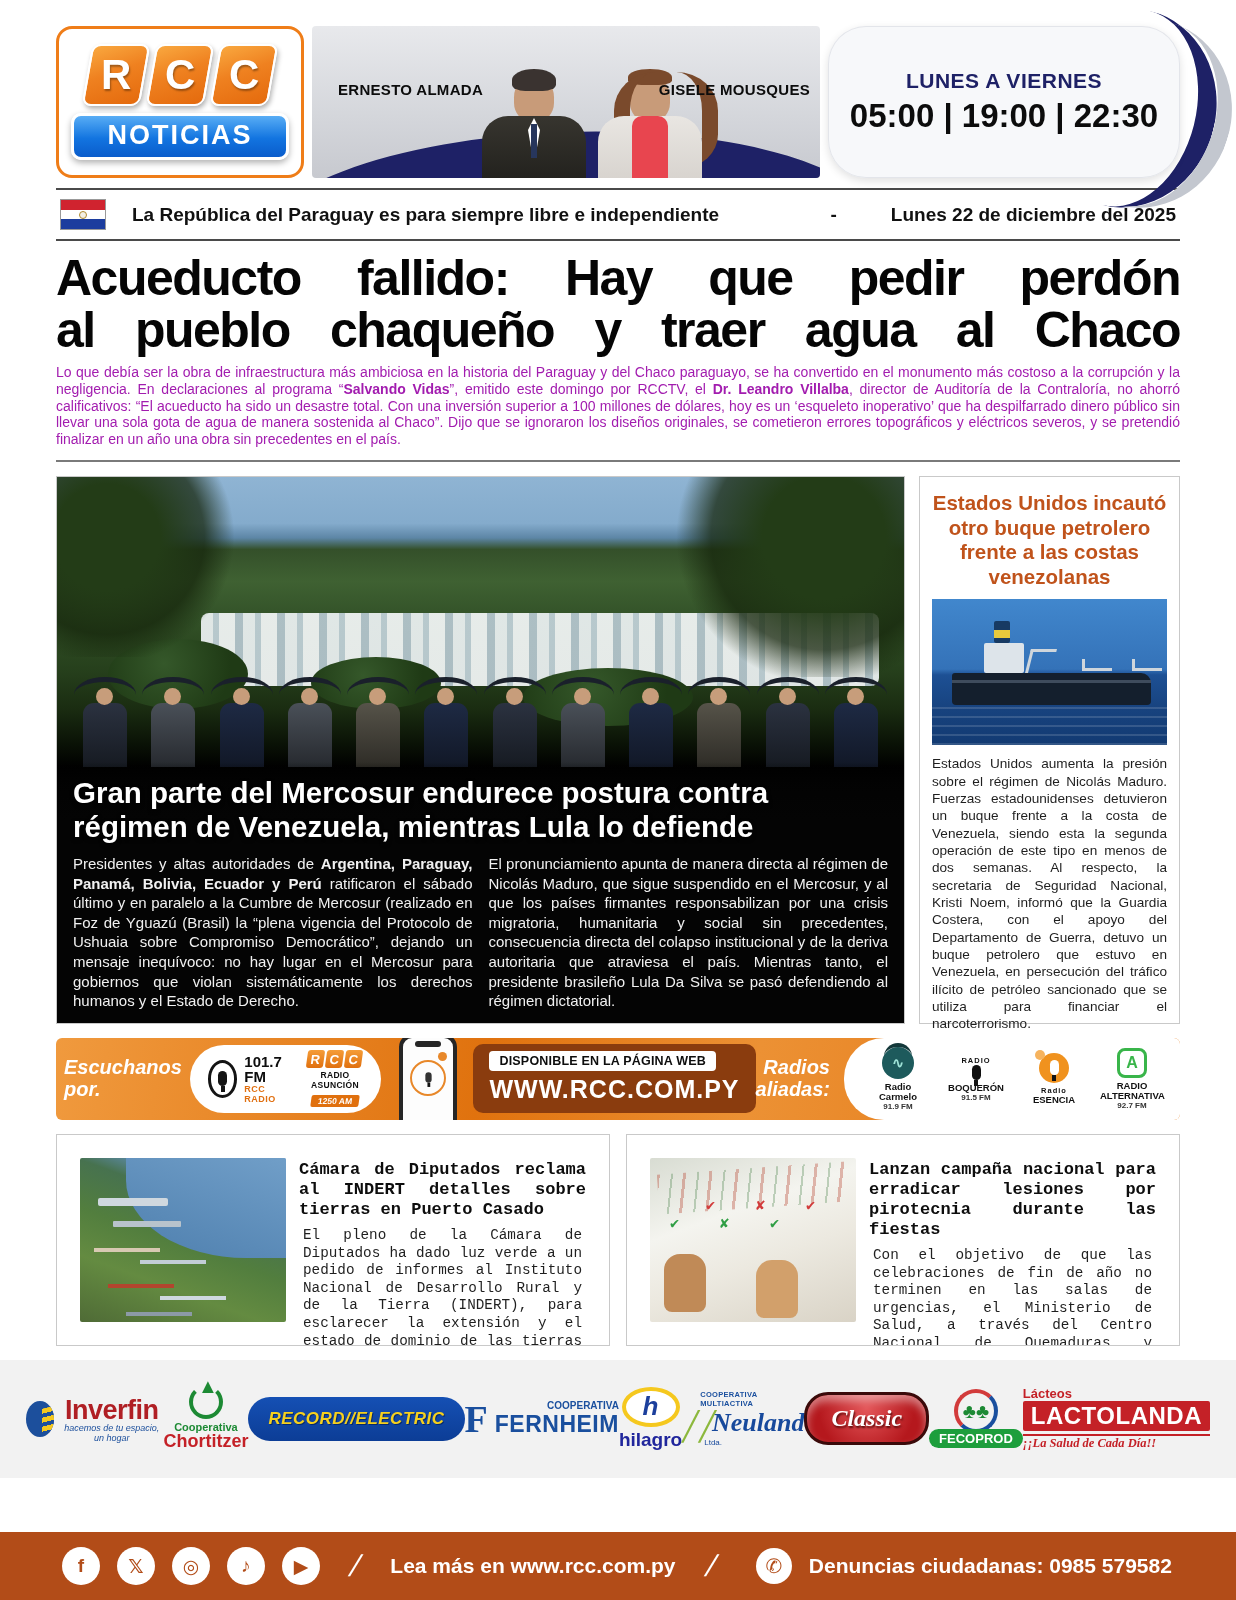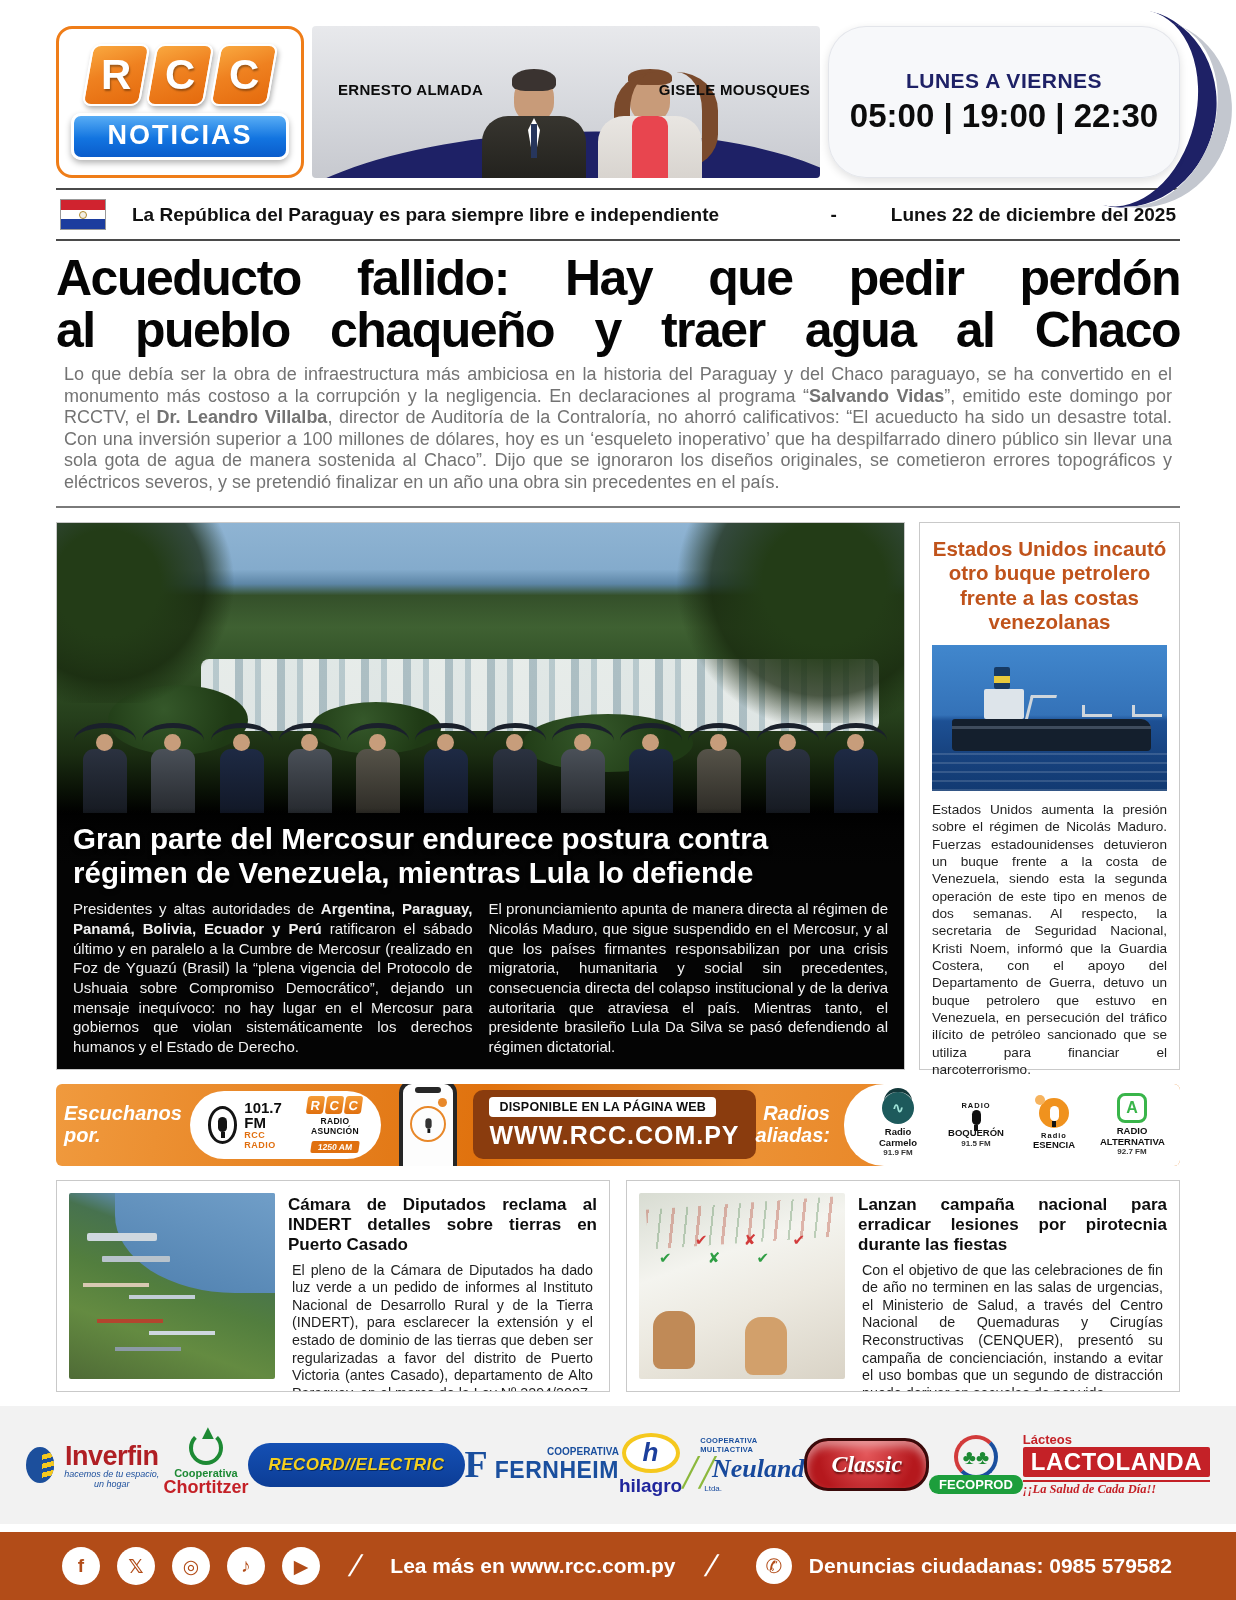--- a/index.html
+++ b/index.html
@@ -88,21 +88,21 @@
   .motto-sep { font-weight: 700; font-size: 19px; padding: 0 40px 0 0; }
   .motto-date { font-weight: 600; font-size: 19px; }
 
   
   .headline { margin: 12px 0 8px; color: #050505; }
   .headline .hline {
     font-weight: 900; font-size: 50px; line-height: 1.03; letter-spacing: -1.5px;
     text-align: justify; text-align-last: justify;
   }
   .lead {
-    margin: 6px 8px 0; font-size: 18px; line-height: 1.2; text-align: justify; color: #737373;
+    margin: 6px 0 0; font-size: 14px; line-height: 1.2; text-align: justify; color: #a21caf;
   }
   .rule { border: none; border-top: 2px solid #7a7a7a; margin: 12px 0 0; }
 
   
   .main-row { display: flex; gap: 14px; margin-top: 14px; height: 548px; }
   .photo-card { flex: 1; border: 1px solid #c9c9c9; background: #000; position: relative; overflow: hidden; }
   .scene { height: 290px; position: relative; overflow: hidden;
     background: linear-gradient(180deg, #8fb4d3 0%, #84abcc 16%, #5d86a6 21%, #34502a 25%, #3f6132 36%, #35552a 46%, #2d4a22 56%, #253e1b 68%, #1a2c11 80%, #0a1206 92%, #000 100%);
   }
   .falls { position: absolute; left: 17%; right: 3%; top: 47%; height: 25%; border-radius: 8px; opacity: .92;
@@ -179,21 +179,21 @@
   .esencia-icon { width: 30px; height: 30px; border-radius: 50%; background: #f0921e; display:flex; align-items:center; justify-content:center; position:relative; }
   .esencia-icon .mic { background:#fff; }
   .esencia-icon::after { content:""; position:absolute; top:-3px; left:-4px; width:10px; height:10px; border-radius:50%; background:#f6b35e; }
   .alt-icon { width: 30px; height: 30px; border: 3px solid #39b54a; border-radius: 8px; transform: rotate(0deg); display:flex; align-items:center; justify-content:center; color:#39b54a; font-weight:900; font-size:16px; }
   .ally .nm { font-weight: 800; font-size: 9.5px; line-height: 1.1; }
   .ally .px { font-weight: 700; font-size: 7.5px; letter-spacing: 1px; }
   .ally .fq { font-weight: 600; font-size: 8px; color: #333; }
 
   
   .stories-row { display: flex; gap: 16px; margin-top: 14px; height: 212px; }
-  .story { flex: 1; border: 1px solid #c9c9c9; padding: 12px; display: flex; gap: 13px; overflow: hidden; }
+  .story { flex: 1; border: 1px solid #c9c9c9; padding: 23px; display: flex; gap: 13px; overflow: hidden; font-family: Liberation Mono, monospace; }
   .story-img { width: 206px; flex-shrink: 0; position: relative; overflow: hidden; border-radius: 2px; }
   .img-aerial { background: linear-gradient(200deg, #86b2d6 0%, #6290bd 20%, #47724f 32%, #527e3e 52%, #648b41 72%, #4f6b36 100%); }
   .img-aerial::before { content:""; position:absolute; top:-30px; right:-40px; width:200px; height:130px; border-radius: 0 0 0 60%; background: linear-gradient(200deg,#7aa7cf,#4e7fae); }
   .img-aerial::after { content:""; position:absolute; top:40px; left:18px; width:70px; height:8px; background:#cfd8df; box-shadow: 14px 22px 0 -1px #b8c3cc, -6px 48px 0 -2px #d8c9b2, 40px 60px 0 -2px #c2cdd6, 8px 84px 0 -2px #b3452e, 60px 96px 0 -2px #cfd8df, 26px 112px 0 -2px #8c9aa6; border-radius:2px; }
   .img-shirts { background: linear-gradient(160deg, #d8dcd2 0%, #f4f4ef 35%, #ece9e0 60%, #d9d3c6 100%); }
   .img-shirts::before { content:""; position:absolute; left:14px; bottom:10px; width:42px; height:58px; border-radius: 16px 16px 8px 8px; background:#c08a57; box-shadow: 92px 6px 0 0 #d2a06b; }
   .img-shirts::after { content:"✔ ✘ ✔"; position:absolute; top:56px; left:20px; color:#2f9e44; font-size:15px; font-weight:900; text-shadow: 36px -18px 0 #d23b3b; letter-spacing: 16px; }
   .img-shirts .scribble { position:absolute; top:10px; left:8px; right:8px; height:40px;
     background: repeating-linear-gradient(100deg, rgba(180,60,40,.35) 0 3px, rgba(255,255,255,0) 3px 14px, rgba(60,120,60,.3) 14px 16px, rgba(255,255,255,0) 16px 26px); transform: rotate(-4deg); }
   .story-text h3 { margin: 2px 0 7px; font-size: 17px; font-weight: 800; line-height: 1.18; color: #0d0d0d; text-align: justify; }

